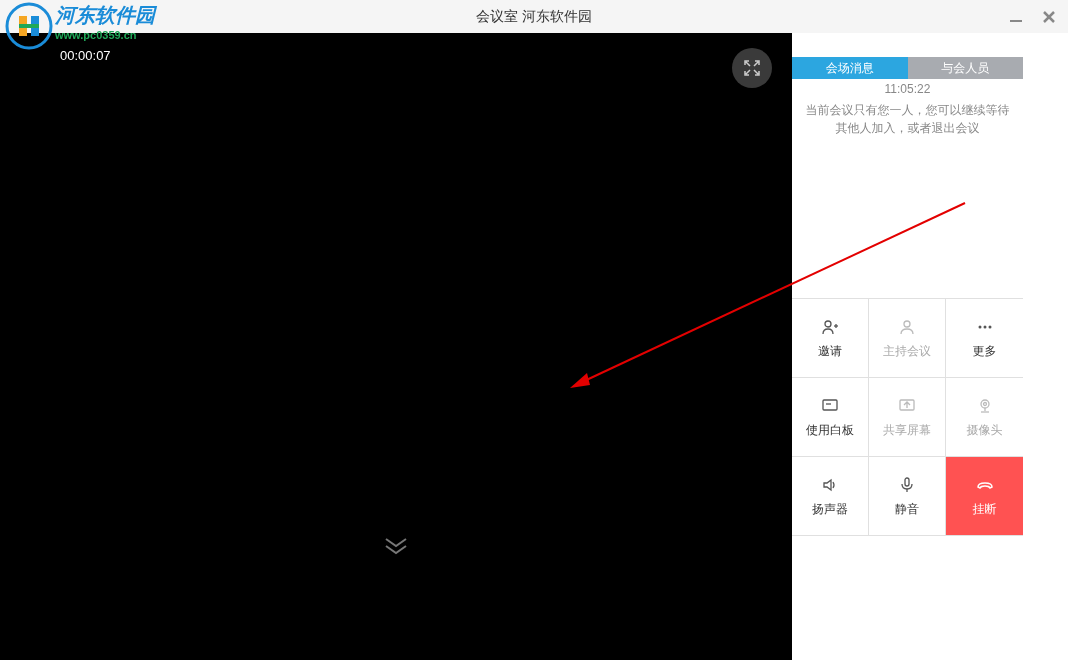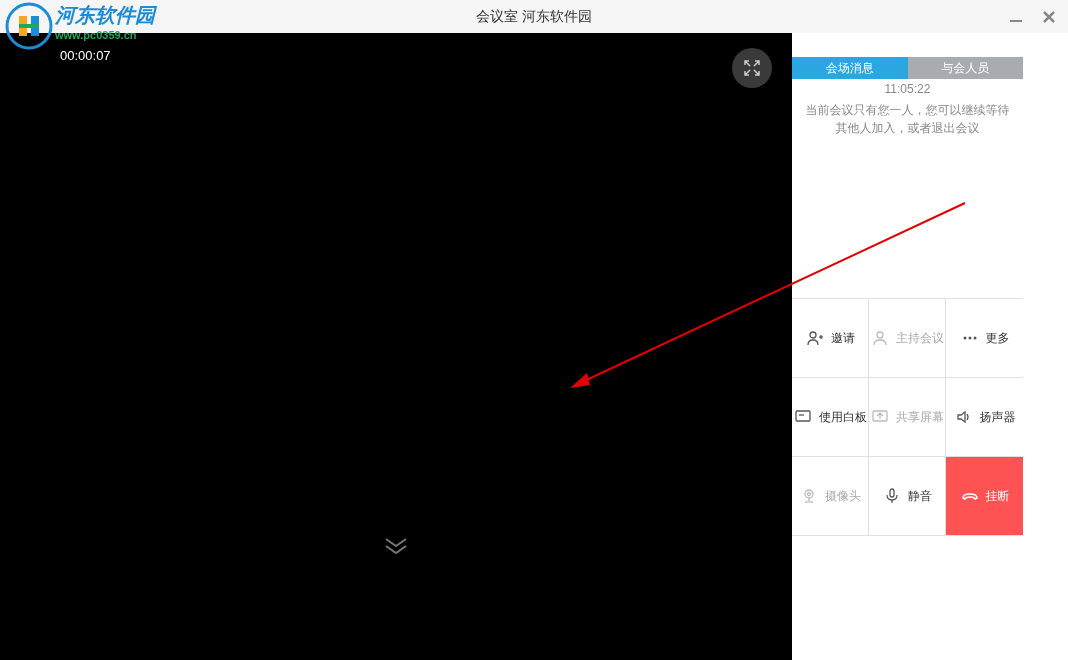--- a/index.html
+++ b/index.html
@@ -27,21 +27,21 @@
     .tabs { display: flex; height: 22px; }
     .tab { flex: 1; display: flex; align-items: center; justify-content: center; font-size: 12px; color: #fff; cursor: pointer; }
     .tab-active { background: #2ca6e0; }
     .tab-inactive { background: #a8abb0; }
     
     .messages { flex: 1; padding: 3px 10px; background: #fff; }
     .msg-time { text-align: center; color: #888; font-size: 12px; margin-bottom: 5px; }
     .msg-text { text-align: center; color: #888; font-size: 12px; line-height: 1.5; }
     
     .action-grid { display: grid; grid-template-columns: repeat(3, 1fr); grid-template-rows: repeat(3, 1fr); height: 238px; border-top: 1px solid #e0e0e0; }
-    .action-btn { border-right: 1px solid #e0e0e0; border-bottom: 1px solid #e0e0e0; display: flex; flex-direction: row; align-items: center; justify-content: center; gap: 6px; cursor: pointer; background: #fff; }
+    .action-btn { border-right: 1px solid #e0e0e0; border-bottom: 1px solid #e0e0e0; display: flex; flex-direction: column; align-items: center; justify-content: center; gap: 6px; cursor: pointer; background: #fff; }
     .action-btn:nth-child(3n) { border-right: none; }
     .action-icon { width: 20px; height: 20px; display: flex; align-items: center; justify-content: center; }
     .action-label { font-size: 12px; }
     .btn-dark .action-label { color: #333; font-weight: 500; }
     .btn-light .action-label { color: #aaa; }
     .btn-dark .action-icon { color: #555; }
     .btn-light .action-icon { color: #bbb; }
     .btn-hangup { background: #ff5252; }
     .btn-hangup .action-label { color: #fff; }
     .btn-hangup .action-icon { color: #fff; }
@@ -153,43 +153,43 @@
       </div>
       <div class="action-btn btn-light">
         <div class="action-icon">
           <svg width="18" height="18" viewBox="0 0 18 18" fill="none" stroke="currentColor" stroke-width="1.3">
               <rect x="2" y="3" width="14" height="10" rx="1"></rect>
               <path d="M9 11 L9 6 M6 8 L9 5 L12 8"></path>
             </svg>
         </div>
         <span class="action-label">共享屏幕</span>
       </div>
-      <div class="action-btn btn-dark">
-        <div class="action-icon">
-          <svg width="18" height="18" viewBox="0 0 18 18" fill="none" stroke="currentColor" stroke-width="1.3">
-              <path d="M3 7 L3 11 L6 11 L10 14 L10 4 L6 7 Z"></path>
-              <path d="M12 6 Q14 9 12 12"></path>
-            </svg>
-        </div>
-        <span class="action-label">扬声器</span>
-      </div>
       <div class="action-btn btn-light">
         <div class="action-icon">
           <svg width="18" height="18" viewBox="0 0 18 18" fill="none" stroke="currentColor" stroke-width="1.3">
               <circle cx="9" cy="7" r="4"></circle>
               <circle cx="9" cy="7" r="1.5"></circle>
               <line x1="9" y1="11" x2="9" y2="14"></line>
               <line x1="5" y1="15" x2="13" y2="15"></line>
             </svg>
         </div>
         <span class="action-label">摄像头</span>
       </div>
       <div class="action-btn btn-dark">
         <div class="action-icon">
           <svg width="18" height="18" viewBox="0 0 18 18" fill="none" stroke="currentColor" stroke-width="1.3">
+              <path d="M3 7 L3 11 L6 11 L10 14 L10 4 L6 7 Z"></path>
+              <path d="M12 6 Q14 9 12 12"></path>
+            </svg>
+        </div>
+        <span class="action-label">扬声器</span>
+      </div>
+      <div class="action-btn btn-dark">
+        <div class="action-icon">
+          <svg width="18" height="18" viewBox="0 0 18 18" fill="none" stroke="currentColor" stroke-width="1.3">
               <rect x="7" y="2" width="4" height="8" rx="2"></rect>
               <path d="M4 8 Q4 13 9 13 Q14 13 14 8"></path>
               <line x1="9" y1="13" x2="9" y2="16"></line>
             </svg>
         </div>
         <span class="action-label">静音</span>
       </div>
       <div class="action-btn btn-hangup">
         <div class="action-icon">
           <svg width="20" height="20" viewBox="0 0 20 20" fill="none" stroke="currentColor" stroke-width="1.5">

